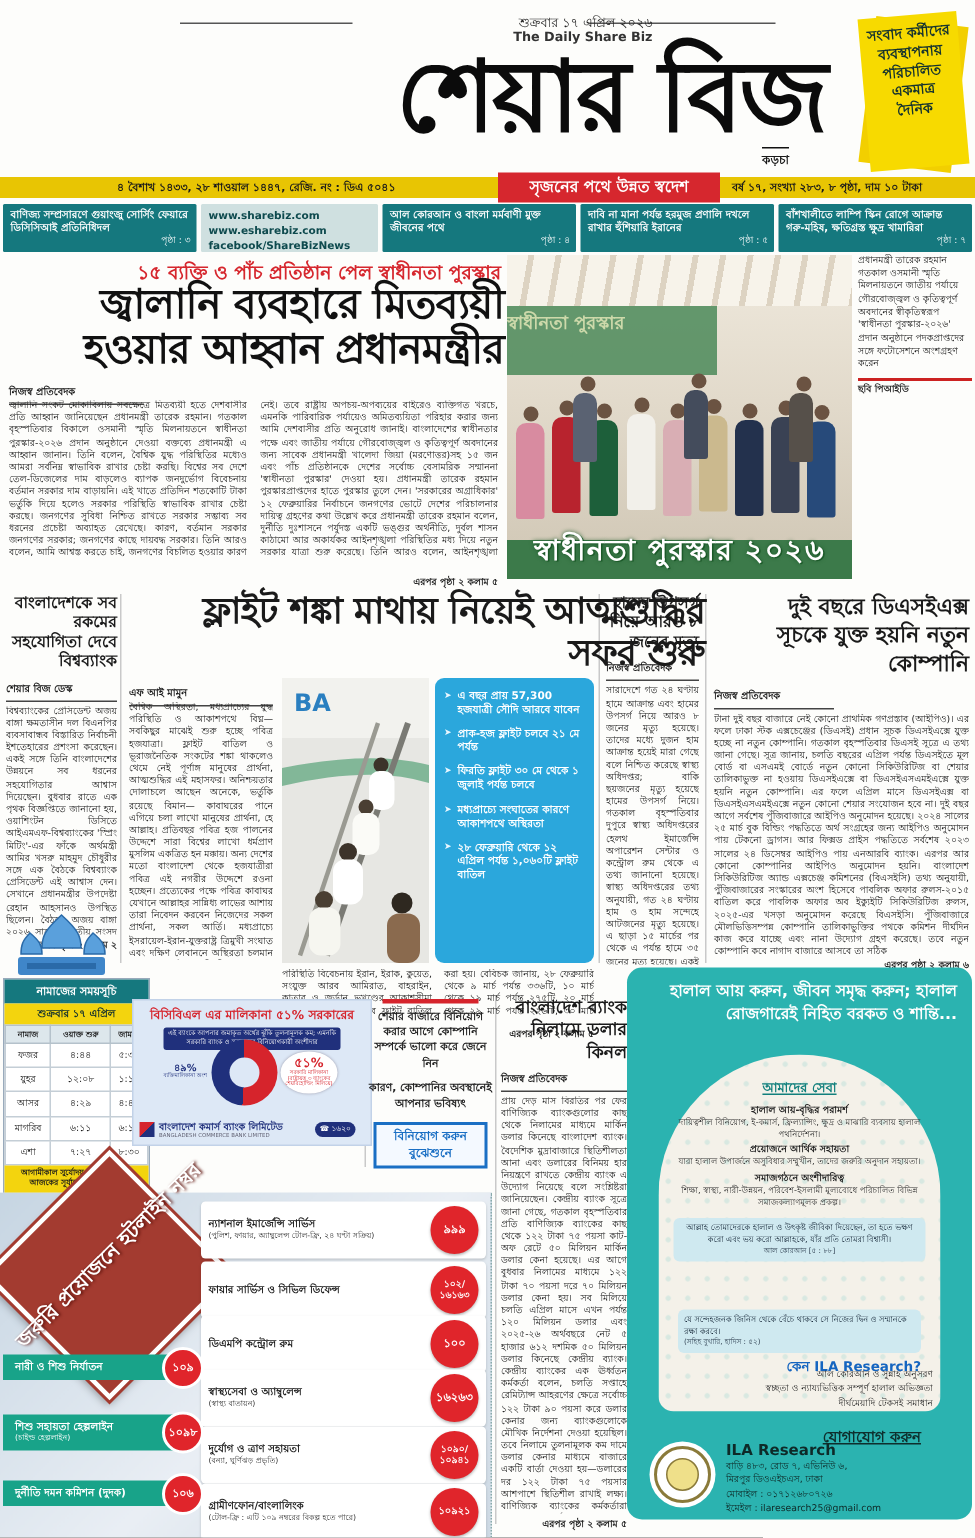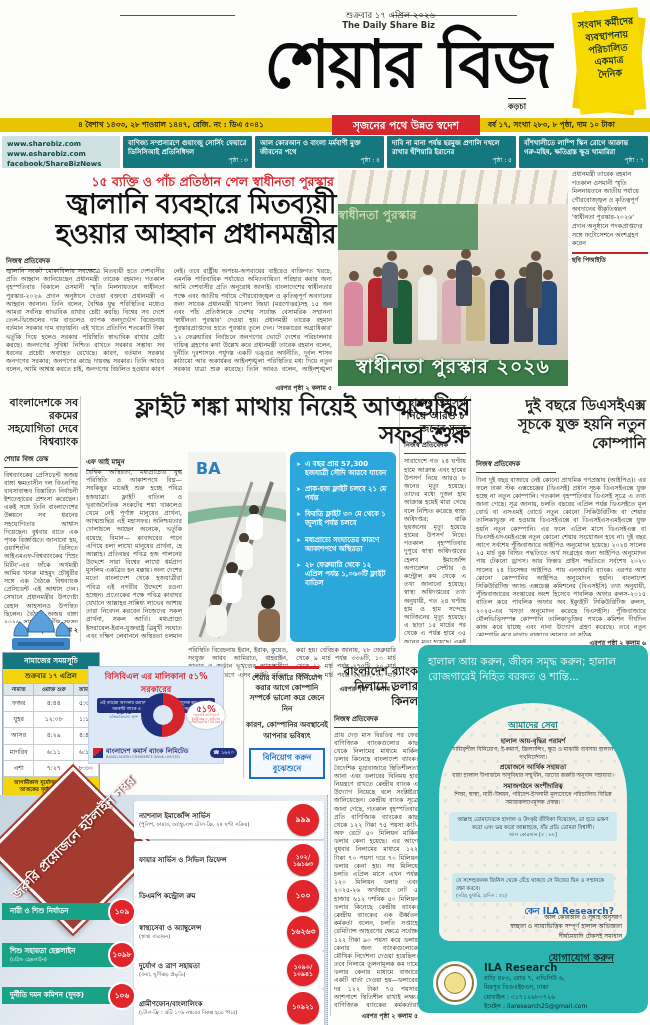--- a/index.html
+++ b/index.html
@@ -69,21 +69,21 @@
   .prayer .hd { background:#15787e; color:#fff; font-size:7.4px; font-weight:bold; text-align:center; padding:2px 0; }
   .prayer .dt { background:#f3d40e; color:#14322f; font-size:6.8px; font-weight:bold; text-align:center; padding:1px 0; }
   .prayer table { width:100%; border-collapse:collapse; }
   .prayer th { background:#dde7ec; font-size:5.2px; padding:1.5px 0; border:1px solid #b5c2cb; }
   .prayer td { font-size:6.2px; text-align:center; padding:2.1px 0; border:1px solid #c4ced6; }
   .prayer .ft { background:#f3d40e; font-size:5.2px; font-weight:bold; text-align:center; padding:2px 1px; line-height:1.4; }
   .prayer .src { font-size:4.8px; text-align:right; padding:2px 2px; }
   .prayer .src i { display:inline-block; width:16px; height:3px; background:#222; margin-right:2px; }
 
   
-  .bcbl { left:88px; top:666px; width:136px; height:98px; background:#dde8f6; border:1px solid #c2d2e8; padding:3px 4px; }
+  .bcbl { left:88px; top:666px; width:160px; height:98px; background:#dde8f6; border:1px solid #c2d2e8; padding:3px 4px; }
   .bcbl .ttl { color:#d6242c; font-size:8.2px; font-weight:bold; text-align:center; }
   .bcbl .chip { margin:2px auto 0; width:118px; background:#20307c; color:#fff; font-size:4.3px; text-align:center; border-radius:2px; padding:1.5px 2px; line-height:1.4; }
   .donut { position:absolute; left:52px; top:26px; width:44px; height:44px; border-radius:50%;
     background:conic-gradient(#d6242c 0 51%, #20307c 51% 100%); }
   .donut:after { content:''; position:absolute; left:12px; top:12px; width:20px; height:20px; border-radius:50%; background:#dde8f6; }
   .pctL { position:absolute; left:20px; top:42px; font-size:6.5px; font-weight:bold; color:#20307c; text-align:center; line-height:1.1; }
   .pctL small,.pctR small{ display:block; font-size:3.6px; font-weight:normal; }
   .pctR { position:absolute; left:98px; top:34px; width:38px; background:#fff; border-radius:50%; padding:4px 2px; font-size:8.5px; font-weight:bold; color:#d6242c; text-align:center; box-shadow:0 0 2px #99a; line-height:1.05; }
   .bcbl .foot { position:absolute; left:4px; bottom:4px; width:144px; display:flex; align-items:center; gap:3px; }
   .bcbl-logo { width:10px; height:10px; background:linear-gradient(135deg,#d6242c 50%,#20307c 50%); }
@@ -105,21 +105,21 @@
   .erow .lbl { font-size:6.8px; font-weight:bold; line-height:1.3; color:#1c1c1c; }
   .erow .sub { font-size:5.2px; font-weight:normal; color:#333; line-height:1.3; }
   .circ { margin-left:auto; flex:0 0 32px; width:32px; height:32px; border-radius:50%; background:#e0252b; color:#fff; font-size:7.6px; font-weight:bold; display:flex; align-items:center; justify-content:center; text-align:center; line-height:1.15; box-shadow:0 1px 2px rgba(0,0,0,.3); }
   .gitem { position:absolute; left:2px; width:126px; background:#18a389; border-radius:0 6px 6px 0; color:#fff; padding:4px 30px 4px 8px; }
   .gitem .lbl { font-size:7px; font-weight:bold; line-height:1.3; }
   .gitem .sub { font-size:5.2px; line-height:1.3; }
   .gcirc { position:absolute; right:-8px; top:50%; transform:translateY(-50%); width:28px; height:28px; border-radius:50%; background:#e0252b; border:2px solid #fff; color:#fff; font-size:7.4px; font-weight:bold; display:flex; align-items:center; justify-content:center; }
 
   
   .ila { left:418px; top:645px; width:230px; height:368px; background:#2bb3b0; border-radius:10px; padding:9px 10px; }
-  .ila .ttl { color:#fff; font-size:10.5px; font-weight:normal; text-align:left; line-height:1.45; }
+  .ila .ttl { color:#fff; font-size:10.5px; font-weight:bold; text-align:right; line-height:1.45; }
   .dome { position:absolute; left:21px; top:58px; width:188px; height:238px; background:#f4f1e9; border-radius:94px 94px 10px 10px;
      background-image:radial-gradient(circle,rgba(43,179,176,.14) 1.5px,transparent 2px); background-size:13px 13px; padding:16px 10px 0; text-align:center; }
   .dome .h { color:#12807d; font-size:8.6px; font-weight:bold; text-decoration:underline; margin-bottom:4px; }
   .dome .st { font-size:6.3px; font-weight:bold; color:#222; line-height:1.4; }
   .dome .ss { font-size:5.6px; color:#333; line-height:1.4; margin-bottom:2px; }
   .qbox { background:#cfe9f0; border-radius:4px; padding:3px 4px; font-size:5.4px; line-height:1.5; color:#123; margin-top:5px; }
   .qsrc { display:block; font-size:4.8px; color:#345; }
   .why-h { color:#1565c0; font-size:9px; font-weight:bold; margin-top:6px; }
   .why-l { font-size:6px; color:#222; line-height:1.55; }
   .ila-logo { position:absolute; left:18px; top:322px; width:38px; height:38px; border-radius:50%; background:#fff; border:2px solid #8a7a3a; box-shadow:0 0 0 3px #fff; display:flex; align-items:center; justify-content:center; }
@@ -140,28 +140,28 @@
   <div class="abs korcha" style="left:508px; top:98px;">কড়চা</div>
   <div class="abs badge-back" style="left:578px; top:14px; width:62px; height:98px;"></div>
   <div class="abs badge" style="left:576px; top:10px; width:66px; height:102px;">সংবাদ কর্মীদের ব্যবস্থাপনায় পরিচালিত একমাত্র দৈনিক</div>
 
   <div class="abs infobar"></div>
   <div class="abs txt infobar-left" style="left:78px; top:118px; width:250px; font-size:7.3px; font-weight:bold; line-height:14px;">৪ বৈশাখ ১৪৩৩, ২৮ শাওয়াল ১৪৪৭, রেজি. নং : ডিএ ৫০৪১</div>
   <div class="abs slogan" style="left:332px; top:115px; width:148px; height:20px;">সৃজনের পথে উন্নত স্বদেশ</div>
   <div class="abs" style="left:488px; top:118px; width:160px; font-size:7.3px; font-weight:bold; line-height:14px;">বর্ষ ১৭, সংখ্যা ২৮৩, ৮ পৃষ্ঠা, দাম ১০ টাকা</div>
 
   <div class="abs nav">
+    <div class="cell">
+      <div class="t">বাণিজ্য সম্প্রসারণে গুয়াংজু সোর্সিং ফেয়ারে ডিসিসিআই প্রতিনিধিদল</div>
+      <div class="p">পৃষ্ঠা : ৩</div>
+    </div>
     <div class="cell first">
       <div class="url">www.sharebiz.com</div>
       <div class="url">www.esharebiz.com</div>
       <div class="url">facebook/ShareBizNews</div>
-    </div>
-    <div class="cell">
-      <div class="t">বাণিজ্য সম্প্রসারণে গুয়াংজু সোর্সিং ফেয়ারে ডিসিসিআই প্রতিনিধিদল</div>
-      <div class="p">পৃষ্ঠা : ৩</div>
     </div>
     <div class="cell">
       <div class="t">আল কোরআন ও বাংলা মর্মবাণী মুক্ত জীবনের পথে</div>
       <div class="p">পৃষ্ঠা : ৪</div>
     </div>
     <div class="cell">
       <div class="t">দাবি না মানা পর্যন্ত হরমুজ প্রণালি দখলে রাখার হুঁশিয়ারি ইরানের</div>
       <div class="p">পৃষ্ঠা : ৫</div>
     </div>
     <div class="cell">

